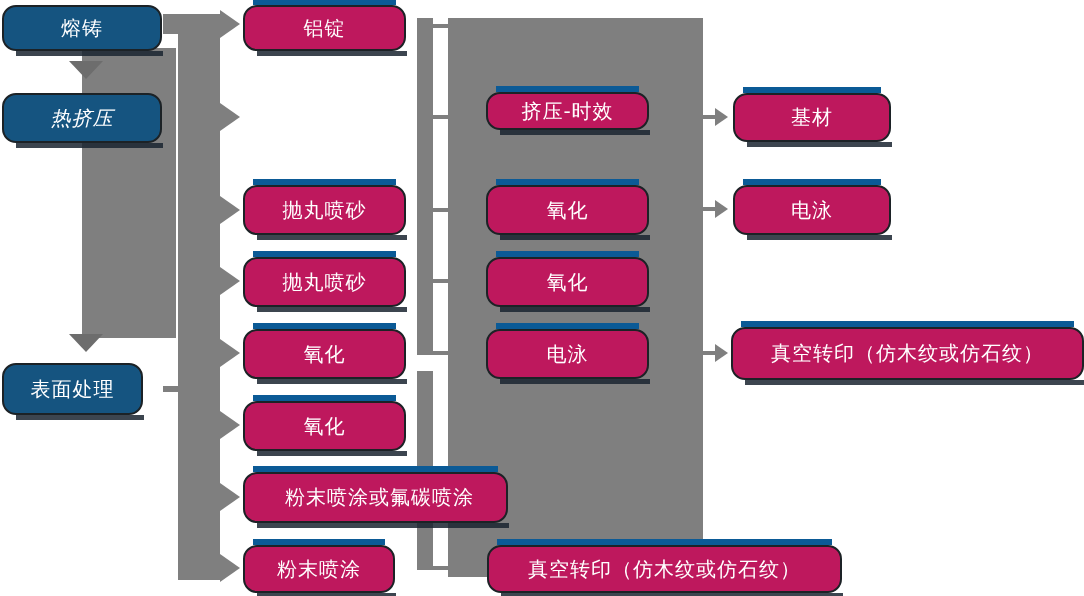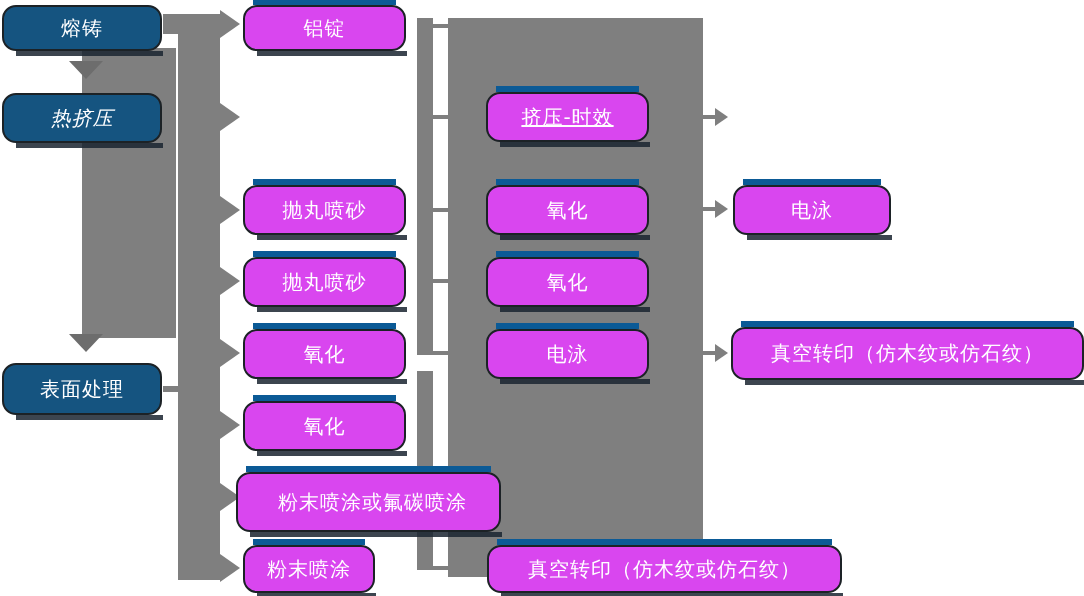--- a/index.html
+++ b/index.html
@@ -12,21 +12,21 @@
   .tri{position:absolute;width:0;height:0;z-index:1;}
   .tri-right{border-top:14px solid transparent;border-bottom:14px solid transparent;border-left:20px solid #7f7f7f;}
   .tri-right-sm{border-top:9px solid transparent;border-bottom:9px solid transparent;border-left:13px solid #7f7f7f;}
   .tri-down{border-left:17px solid transparent;border-right:17px solid transparent;border-top:18px solid #6d6d6d;}
   
   .box{
     position:absolute;display:flex;align-items:center;justify-content:center;
     box-sizing:border-box;border:2px solid #1c2226;border-radius:14px;
     color:#ffffff;font-size:20px;letter-spacing:1px;white-space:nowrap;z-index:2;
   }
-  .bright{background:#d946ef;}
+  .bright{background:#be185d;}
   .dark{background:#155480;}
   .bright::before{
     content:"";position:absolute;left:8px;right:8px;top:-8px;height:6px;
     background:#0b5a96;
   }
   .box::after{
     content:"";position:absolute;left:12px;right:-3px;bottom:-7px;height:5px;
     background:#1a2430;opacity:.85;
   }
 </style>
@@ -69,62 +69,65 @@
   <div class="tri tri-right-sm" style="left:715px;top:200px;"></div>
   <div class="conn" style="left:703px;top:351px;width:12px;height:4px;"></div>
   <div class="tri tri-right-sm" style="left:715px;top:344px;"></div>
 
   <div class="box dark" style="left:2px;top:5px;width:160px;height:46px;">
     <span>熔铸</span>
   </div>
   <div class="box dark" style="left:2px;top:93px;width:160px;height:50px;font-style:italic;">
     <span>热挤压</span>
   </div>
-  <div class="box dark" style="left:2px;top:363px;width:160px;height:52px;">
+  <div class="box dark" style="left:2px;top:363px;width:141px;height:52px;">
     <span>表面处理</span>
   </div>
 
   <div class="box bright" style="left:243px;top:5px;width:163px;height:46px;">
     <span>铝锭</span>
   </div>
   <div class="box bright" style="left:243px;top:185px;width:163px;height:50px;">
     <span>抛丸喷砂</span>
   </div>
   <div class="box bright" style="left:243px;top:257px;width:163px;height:50px;">
     <span>抛丸喷砂</span>
   </div>
   <div class="box bright" style="left:243px;top:329px;width:163px;height:50px;">
     <span>氧化</span>
   </div>
   <div class="box bright" style="left:243px;top:401px;width:163px;height:50px;">
     <span>氧化</span>
   </div>
-  <div class="box bright" style="left:236px;top:472px;width:265px;height:60px;padding-left:8px;">
+  <div class="box bright" style="left:243px;top:472px;width:265px;height:51px;padding-left:8px;">
     <span>粉末喷涂或氟碳喷涂</span>
   </div>
-  <div class="box bright" style="left:243px;top:545px;width:132px;height:48px;">
+  <div class="box bright" style="left:243px;top:545px;width:152px;height:48px;">
     <span>粉末喷涂</span>
   </div>
 
-  <div class="box bright" style="left:486px;top:92px;width:163px;height:50px;text-decoration:underline;">
+  <div class="box bright" style="left:486px;top:92px;width:163px;height:38px;">
     <span>挤压-时效</span>
   </div>
   <div class="box bright" style="left:486px;top:185px;width:163px;height:50px;">
     <span>氧化</span>
   </div>
   <div class="box bright" style="left:486px;top:257px;width:163px;height:50px;">
     <span>氧化</span>
   </div>
   <div class="box bright" style="left:486px;top:329px;width:163px;height:50px;">
     <span>电泳</span>
   </div>
   <div class="box bright" style="left:487px;top:545px;width:355px;height:48px;">
     <span>真空转印（仿木纹或仿石纹）</span>
   </div>
 
+  <div class="box bright" style="left:733px;top:93px;width:158px;height:49px;">
+    <span>基材</span>
+  </div>
   <div class="box bright" style="left:733px;top:185px;width:158px;height:50px;">
     <span>电泳</span>
   </div>
   <div class="box bright" style="left:731px;top:327px;width:353px;height:53px;">
     <span>真空转印（仿木纹或仿石纹）</span>
   </div>
 
 </div>
 
 </body></html>

